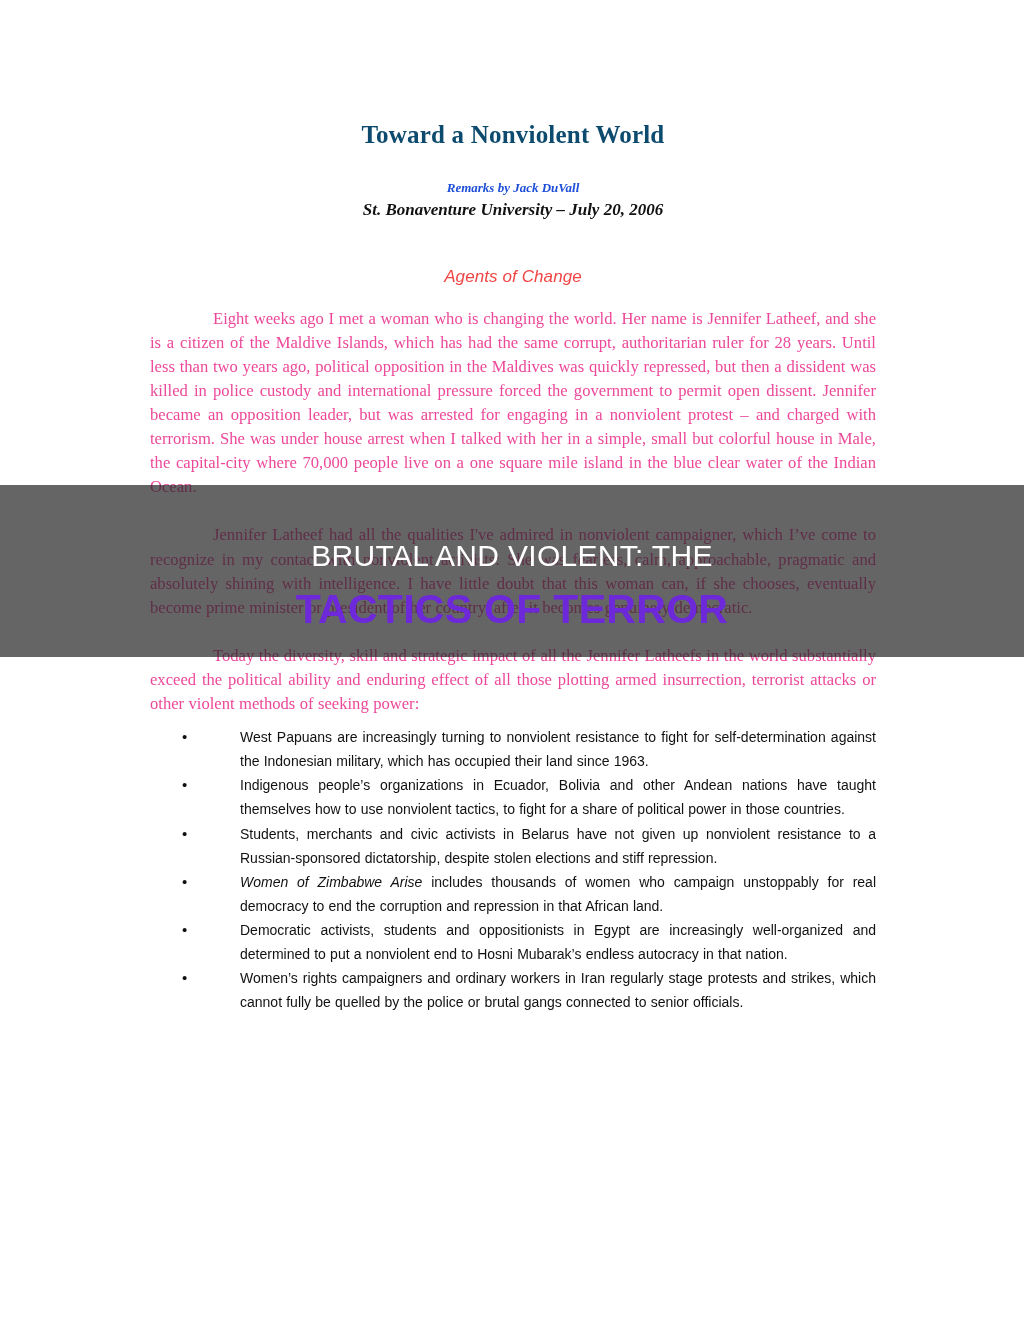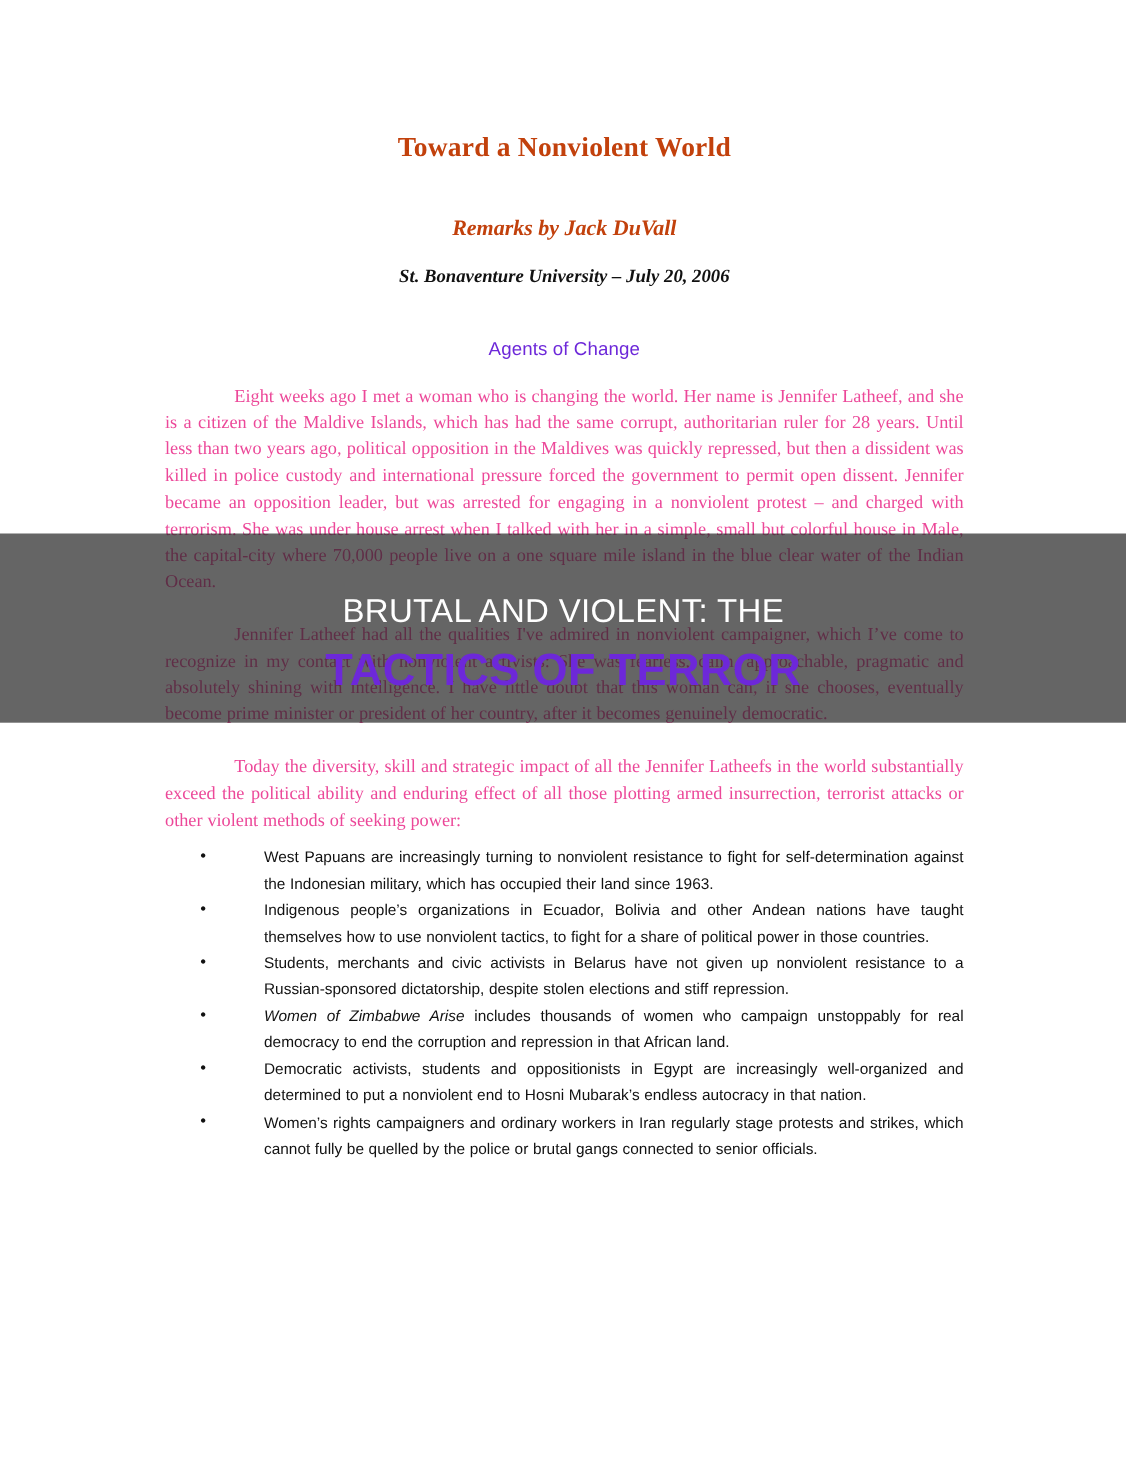--- a/index.html
+++ b/index.html
@@ -40,54 +40,55 @@
     text-align: center;
     font-family: "Liberation Serif", serif;
   }
   .doc-title {
     font-size: 25px;
     font-weight: bold;
     letter-spacing: 0.2px;
     margin: 0;
     padding-top: 122px;
     line-height: 1.05;
-    color: #c2410c;
+    color: #0c4a6e;
   }
   .doc-subtitle {
     font-size: 19px;
     font-weight: bold;
     margin: 0;
     padding-top: 8px;
     line-height: 1.15;
     color: #111111;
   }
   .byline {
-    font-size: 20px;
+    font-size: 13px;
     font-weight: bold;
     font-style: italic;
-    margin: 16px;
+    margin: 0;
     padding-top: 31px;
     line-height: 1.35;
-    color: #c2410c;
+    color: #1d4ed8;
   }
   .byline2 {
     font-size: 17px;
     font-weight: bold;
     font-style: italic;
     margin: 0;
     padding-top: 2px;
     line-height: 1.35;
     color: #111111;
   }
 
   
   .section-heading {
     text-align: center;
+    font-style: italic;
     font-size: 17px;
-    color: #6d28d9;
+    color: #ef4444;
     padding-top: 45px;
     letter-spacing: 0.1px;
   }
 
   
   .body-para {
     font-size: 16.6px;
     line-height: 24.1px;
     text-align: justify;
     color: #ec4899;

